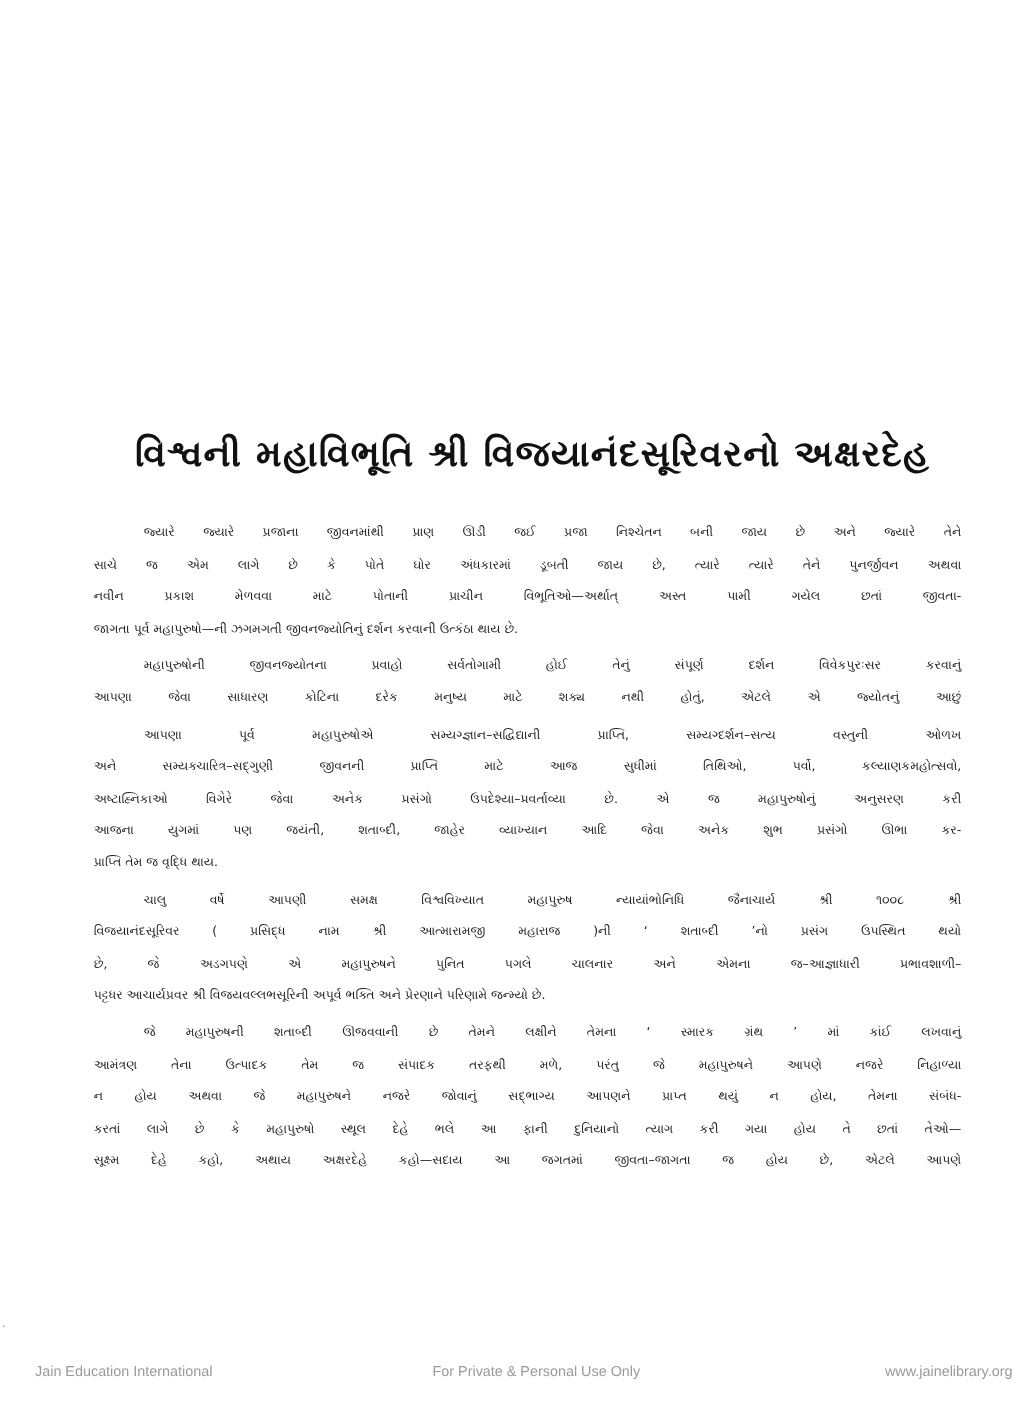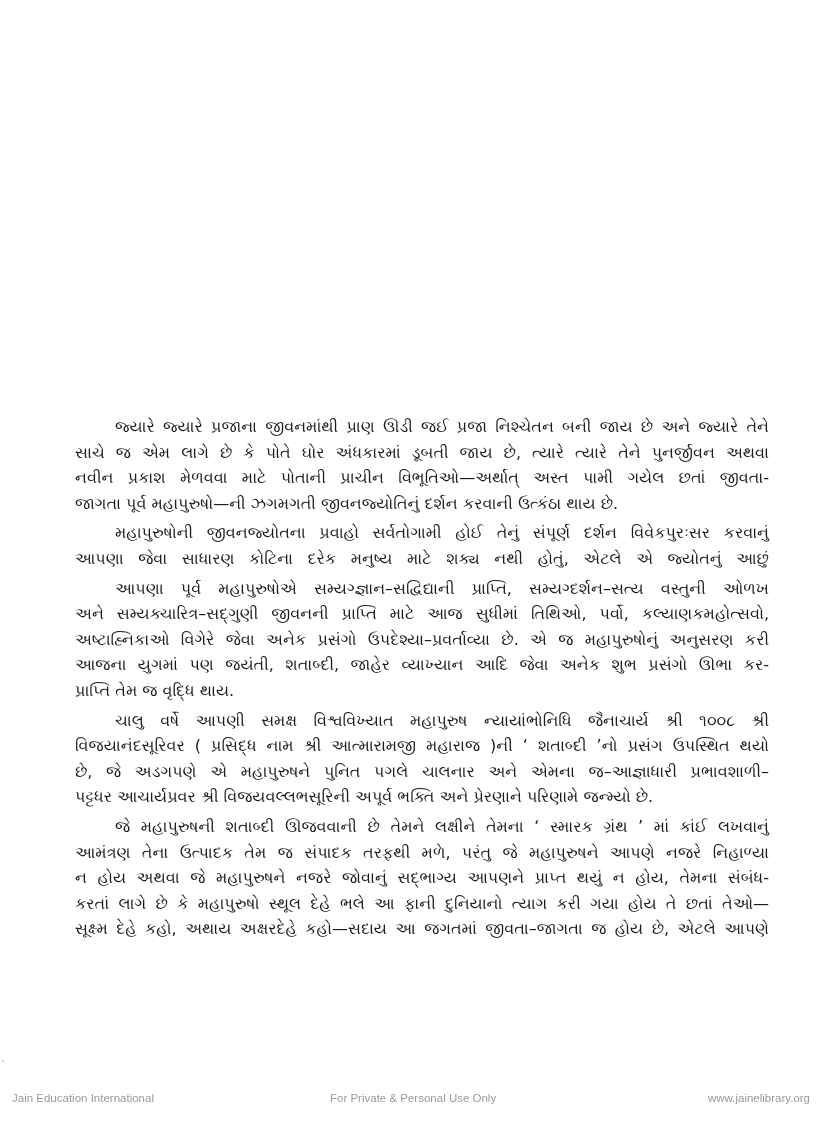--- a/index.html
+++ b/index.html
@@ -35,21 +35,21 @@
     }
     .body-text {
       position: absolute;
       left: 75px;
       top: 414px;
       width: 694px;
     }
     .line {
       height: 25.6px;
       line-height: 25.6px;
-      font-size: 16px;
+      font-size: 10px;
       white-space: nowrap;
       text-align: justify;
       text-align-last: justify;
       color: #1c1c1c;
     }
     .line.indent {
       padding-left: 40px;
     }
     .line.last {
       text-align-last: left;
@@ -64,39 +64,41 @@
       width: 828px;
       height: 20px;
       font-family: "Liberation Sans", sans-serif;
       font-size: 11.5px;
       color: #9a9a9a;
     }
     .footer span {
       position: absolute;
       top: 0;
       white-space: nowrap;
+      margin-left: 16px;
     }
     .footer .left { left: 12px; }
     .footer .center { left: 330px; }
     .footer .right { right: 18px; }
     .margin-mark {
       position: absolute;
       left: 2px;
       top: 1060px;
       width: 2px;
       height: 2px;
       background: #cccccc;
       border-radius: 1px;
     }
   </style>
 </head>
 <body>
 
 <div class="page">
 
+  <div class="title">વિશ્વની મહાવિભૂતિ શ્રી વિજયાનંદસૂરિવરનો અક્ષરદેહ</div>
 
   <div class="body-text">
 
     <div class="para">
       <div class="line indent">જ્યારે જ્યારે પ્રજાના જીવનમાંથી પ્રાણ ઊડી જઈ પ્રજા નિશ્ચેતન બની જાય છે અને જ્યારે તેને</div>
       <div class="line">સાચે જ એમ લાગે છે કે પોતે ઘોર અંધકારમાં ડૂબતી જાય છે, ત્યારે ત્યારે તેને પુનર્જીવન અથવા</div>
       <div class="line">નવીન પ્રકાશ મેળવવા માટે પોતાની પ્રાચીન વિભૂતિઓ—અર્થાત્ અસ્ત પામી ગયેલ છતાં જીવતા-</div>
       <div class="line last">જાગતા પૂર્વ મહાપુરુષો—ની ઝગમગતી જીવનજ્યોતિનું દર્શન કરવાની ઉત્કંઠા થાય છે.</div>
     </div>
 

